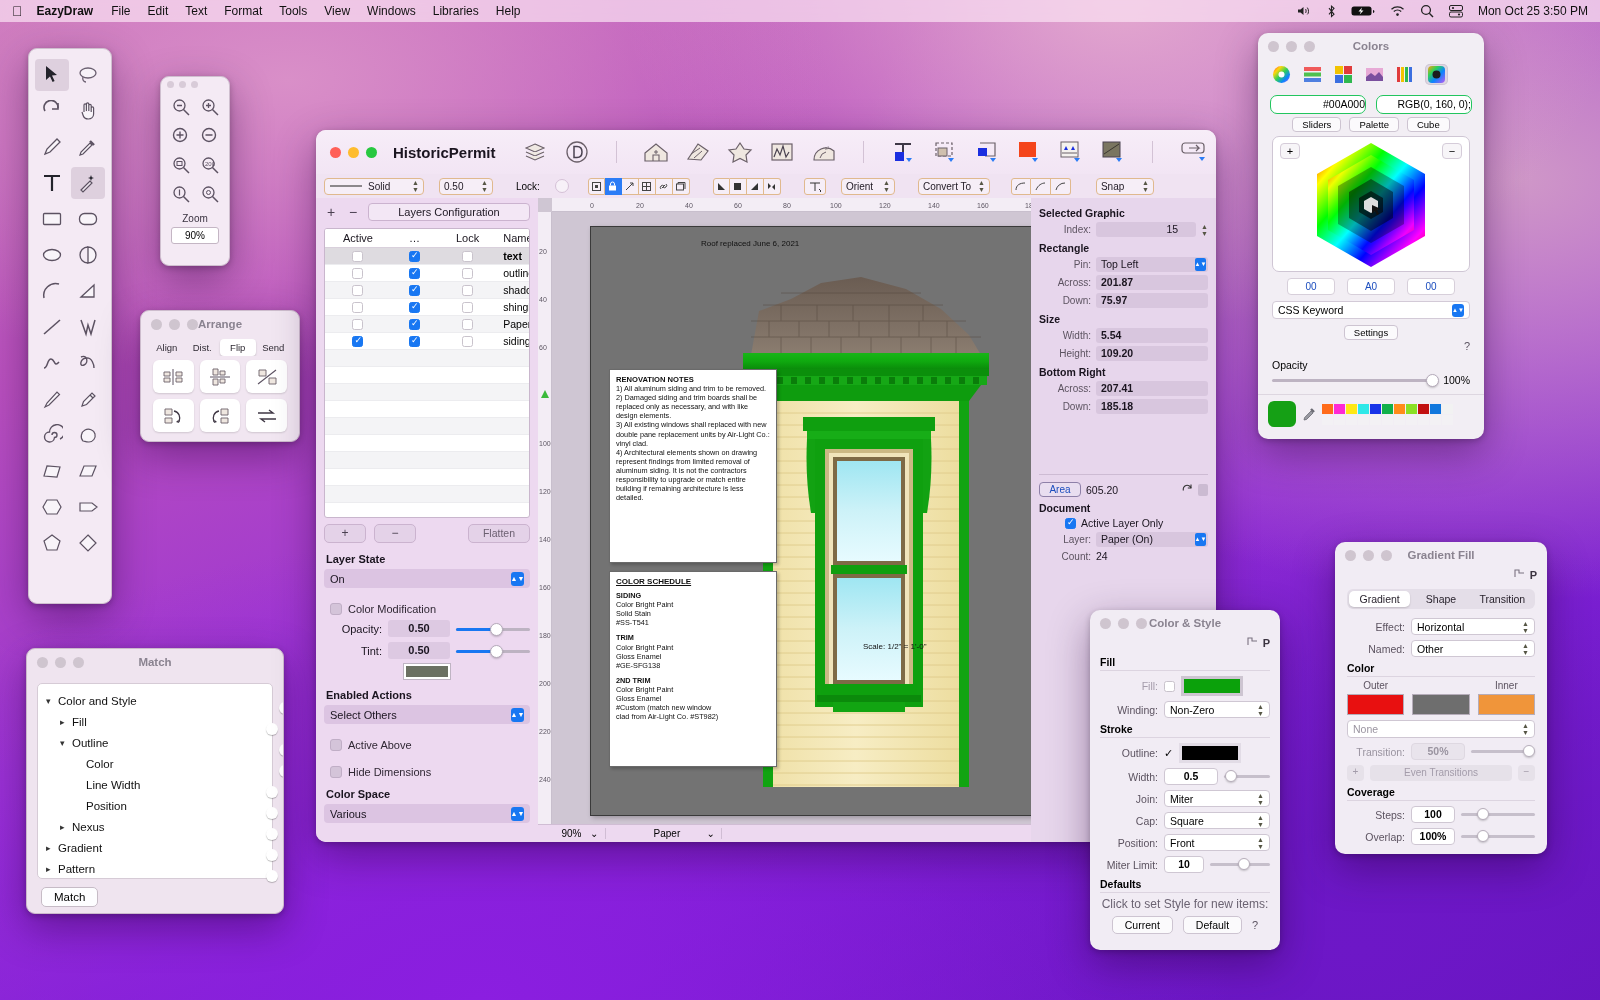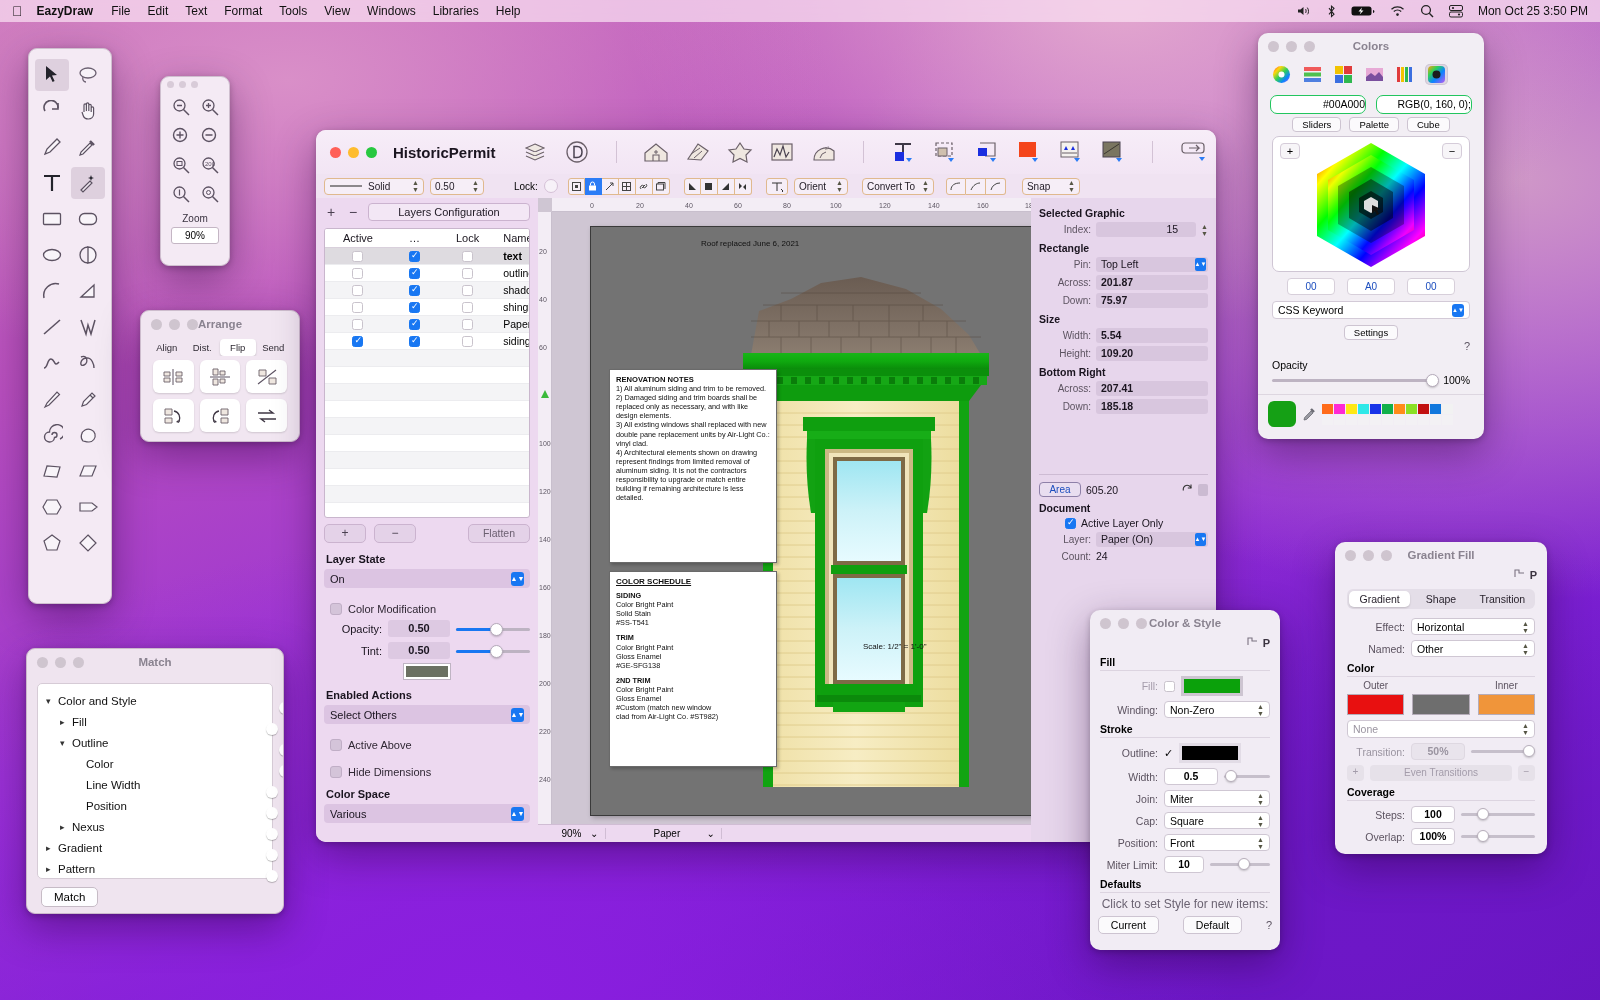--- a/index.html
+++ b/index.html
@@ -78,21 +78,21 @@
   .chev { width:12px; display:inline-block; color:#333; font-size:9px;}
   #match .mbtn{ margin:8px 0 0 14px; display:inline-block; padding:3px 12px; background:#fdfdff; border:1px solid #c6bbc6; border-radius:5px; font-size:11.5px;}
 
   
   #doc { left:316px; top:130px; width:900px; height:712px; background:#f0e3f2; border-radius:10px; }
   #doc .dtbar { height:44px; display:flex; align-items:center; background:linear-gradient(#f7edf8,#f2e5f4);}
   #doc .dtitle { font-size:15px; font-weight:bold; color:#1b1520; margin-left:16px;}
   #doc .tbicons { display:flex; align-items:center; gap:16px; margin-left:26px;}
   .tbi { width:26px;height:26px; display:flex;align-items:center;justify-content:center;}
   .vdiv { width:1px; height:22px; background:#d3c2d5; margin:0 10px;}
-  #doc .toolrow { height:24px; display:flex; align-items:center; gap:6px; padding:0 8px; background:#f0e3f2; font-size:10px;}
+  #doc .toolrow { height:24px; display:flex; align-items:center; gap:15px; padding:0 8px; background:#f0e3f2; font-size:10px;}
   .popf { height:17px; border:1px solid #e0b98e; border-radius:4px; background:#f6eef7; display:flex; align-items:center; padding:0 4px; gap:5px; font-size:10px; color:#201a24;}
   .stepper { font-size:7px; line-height:7px; color:#554; }
   .ibtn { width:17px;height:17px;border:1px solid #e0b98e; border-radius:3px; background:#f6eef7; display:flex;align-items:center;justify-content:center;}
   .ibtn.act { background:#2b7cf6; border-color:#2b7cf6; }
   .ibtngrp { display:flex; }
   .ibtngrp .ibtn { border-radius:0; border-left-width:0;}
   .ibtngrp .ibtn:first-child{border-left-width:1px;border-radius:3px 0 0 3px;}
   .ibtngrp .ibtn:last-child{border-radius:0 3px 3px 0;}
 
   
@@ -190,21 +190,21 @@
   .csrow { display:flex; align-items:center; gap:6px; margin:5px 0;}
   .csrow .cl { width:58px; text-align:right; color:#5c5360; font-size:10.5px;}
   .cswatch { width:62px;height:20px; border:3px solid #cdc5d1; background:#0ba10b;}
   .cspop { flex:1; height:17px; background:#fff; border:1px solid #cfc7d3; border-radius:4px; display:flex;align-items:center; padding:0 5px; font-size:10.5px;}
   .cspop .st{ margin-left:auto; font-size:7px; line-height:7px; color:#554;}
   .csfield{ width:54px;height:17px;background:#fff;border:1px solid #cfc7d3;border-radius:4px; text-align:center; line-height:15px; font-size:10.5px; font-weight:bold;}
   .csslider{ flex:1; height:13px; position:relative;}
   .csslider .trk{position:absolute;top:5px;left:0;right:0;height:3px;background:#c6bfcb;border-radius:2px;}
   .csslider .knb{position:absolute;top:0;width:12px;height:12px;border-radius:50%;background:#fff;border:1px solid #b7aebb;box-shadow:0 1px 2px rgba(0,0,0,.2);}
   #cstyle .defn { text-align:center; color:#6b6372; font-size:12px; margin:4px 0 5px;}
-  #cstyle .defb { display:flex; gap:24px; justify-content:center; align-items:center;}
+  #cstyle .defb { display:flex; gap:10px; justify-content:center; align-items:center;}
   #cstyle .defb .b{ padding:2px 12px; font-size:10.5px; border:1px solid #cdc4d1; border-radius:5px; background:#fbfafc;}
 
   
   #grad { left:1335px; top:542px; width:212px; height:312px; background:#f1ecf4; border-radius:10px;}
   #grad .tabs { display:flex; margin:6px 12px 0; background:#e4dee8; border-radius:6px; padding:2px;}
   #grad .tb { flex:1; text-align:center; font-size:10.5px; padding:2px 0; border-radius:5px; color:#241e28;}
   #grad .tb.on { background:#fff; box-shadow:0 1px 2px rgba(0,0,0,.16);}
   #grad .body { padding:4px 12px; font-size:10.5px;}
   .gsw { display:flex; gap:8px; justify-content:center; margin:3px 0;}
   .gsw div { flex:1; height:21px; border:1px solid #b5acb9; }
@@ -723,21 +723,21 @@
       <svg width="34" height="6">
           <path d="M1 3h32" stroke="#222" stroke-width="1.1"></path>
         </svg>
       <span>Solid</span>
       <span class="stepper" style="margin-left:auto">▲<br>▼</span>
     </div>
     <div class="popf" style="width:54px">
       <span>0.50</span>
       <span class="stepper" style="margin-left:auto">▲<br>▼</span>
     </div>
-    <span style="margin-left:24px">Lock:</span>
+    <span style="margin-left:8px">Lock:</span>
     <span style="width:14px;height:14px;border-radius:50%;background:#f7f1f8;border:1px solid #d5c1d7"></span>
     <div class="ibtngrp" style="margin-left:4px">
       <div class="ibtn">
           <svg width="11" height="11">
             <rect x="1.5" y="1.5" width="8" height="8" fill="none" stroke="#444"></rect>
             <rect x="4" y="4" width="3" height="3" fill="#444"></rect>
           </svg>
         </div>
       <div class="ibtn act">
           <svg width="11" height="11">

